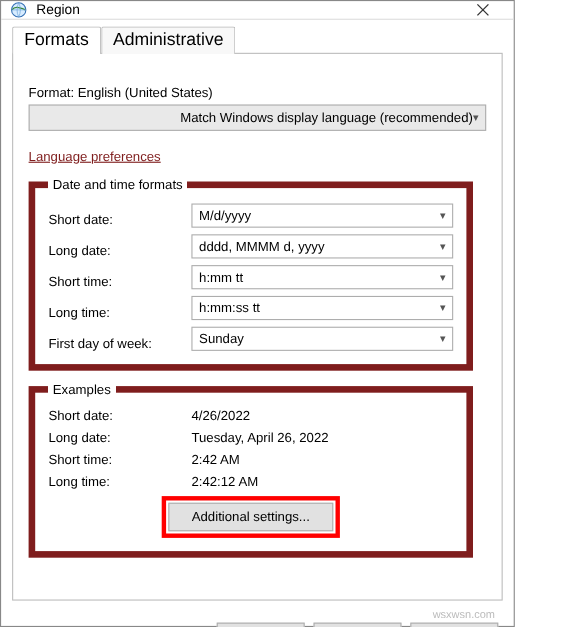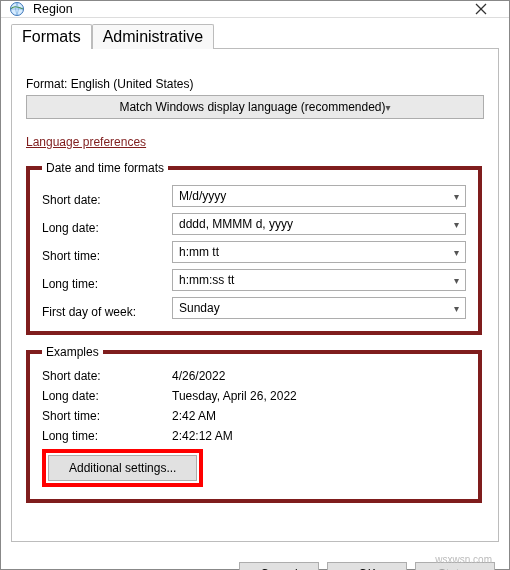--- a/index.html
+++ b/index.html
@@ -5,21 +5,21 @@
   * { box-sizing: border-box; }
   body {
     margin: 0;
     padding: 0;
     font-family: "Segoe UI", Tahoma, sans-serif;
     font-size: 12px;
     background: #fff;
     color: #000;
   }
   .window {
-    width: 510px;
+    width: 468px;
     height: 570px;
     border: 1px solid #888;
     background: #fff;
     position: relative;
     display: flex;
     flex-direction: column;
   }
   .titlebar {
     display: flex;
     align-items: center;
@@ -78,42 +78,42 @@
     margin-top: -1px;
     display: flex;
     flex-direction: column;
   }
   .format-label {
     margin-bottom: 4px;
   }
   .format-select {
     display: flex;
     align-items: center;
-    justify-content: center;
+    justify-content: flex-end;
     border: 1px solid #adadad;
     background: #e9e9e9;
     padding: 3px 6px;
     height: 24px;
     cursor: pointer;
   }
   .chevron {
     font-size: 10px;
     color: #555;
   }
   .link {
     color: #7f1d1d;
     text-decoration: underline;
     cursor: pointer;
     display: inline-block;
     margin-top: 16px;
     margin-bottom: 12px;
   }
   fieldset {
-    border: 4px solid #7f1d1d;
-    margin: 0 2px 10px 0;
+    border: 6px solid #7f1d1d;
+    margin: 0 12px 10px 0;
     padding: 10px 12px 12px 12px;
   }
   legend {
     padding: 0 4px;
     font-size: 12px;
   }
   .row {
     display: flex;
     align-items: flex-end;
     margin-bottom: 6px;
@@ -132,21 +132,21 @@
     padding: 2px 6px;
     height: 22px;
     cursor: pointer;
     flex: 1;
   }
   .example-val {
     flex: 1;
   }
   .additional-wrap {
     display: flex;
-    justify-content: flex-start;
+    justify-content: center;
     margin-top: auto;
     text-decoration: underline;
   }
   .additional-btn {
     border: 1px solid #adadad;
     background: #e1e1e1;
     padding: 5px 20px;
     cursor: pointer;
     font-size: 12px;
     font-family: inherit;

